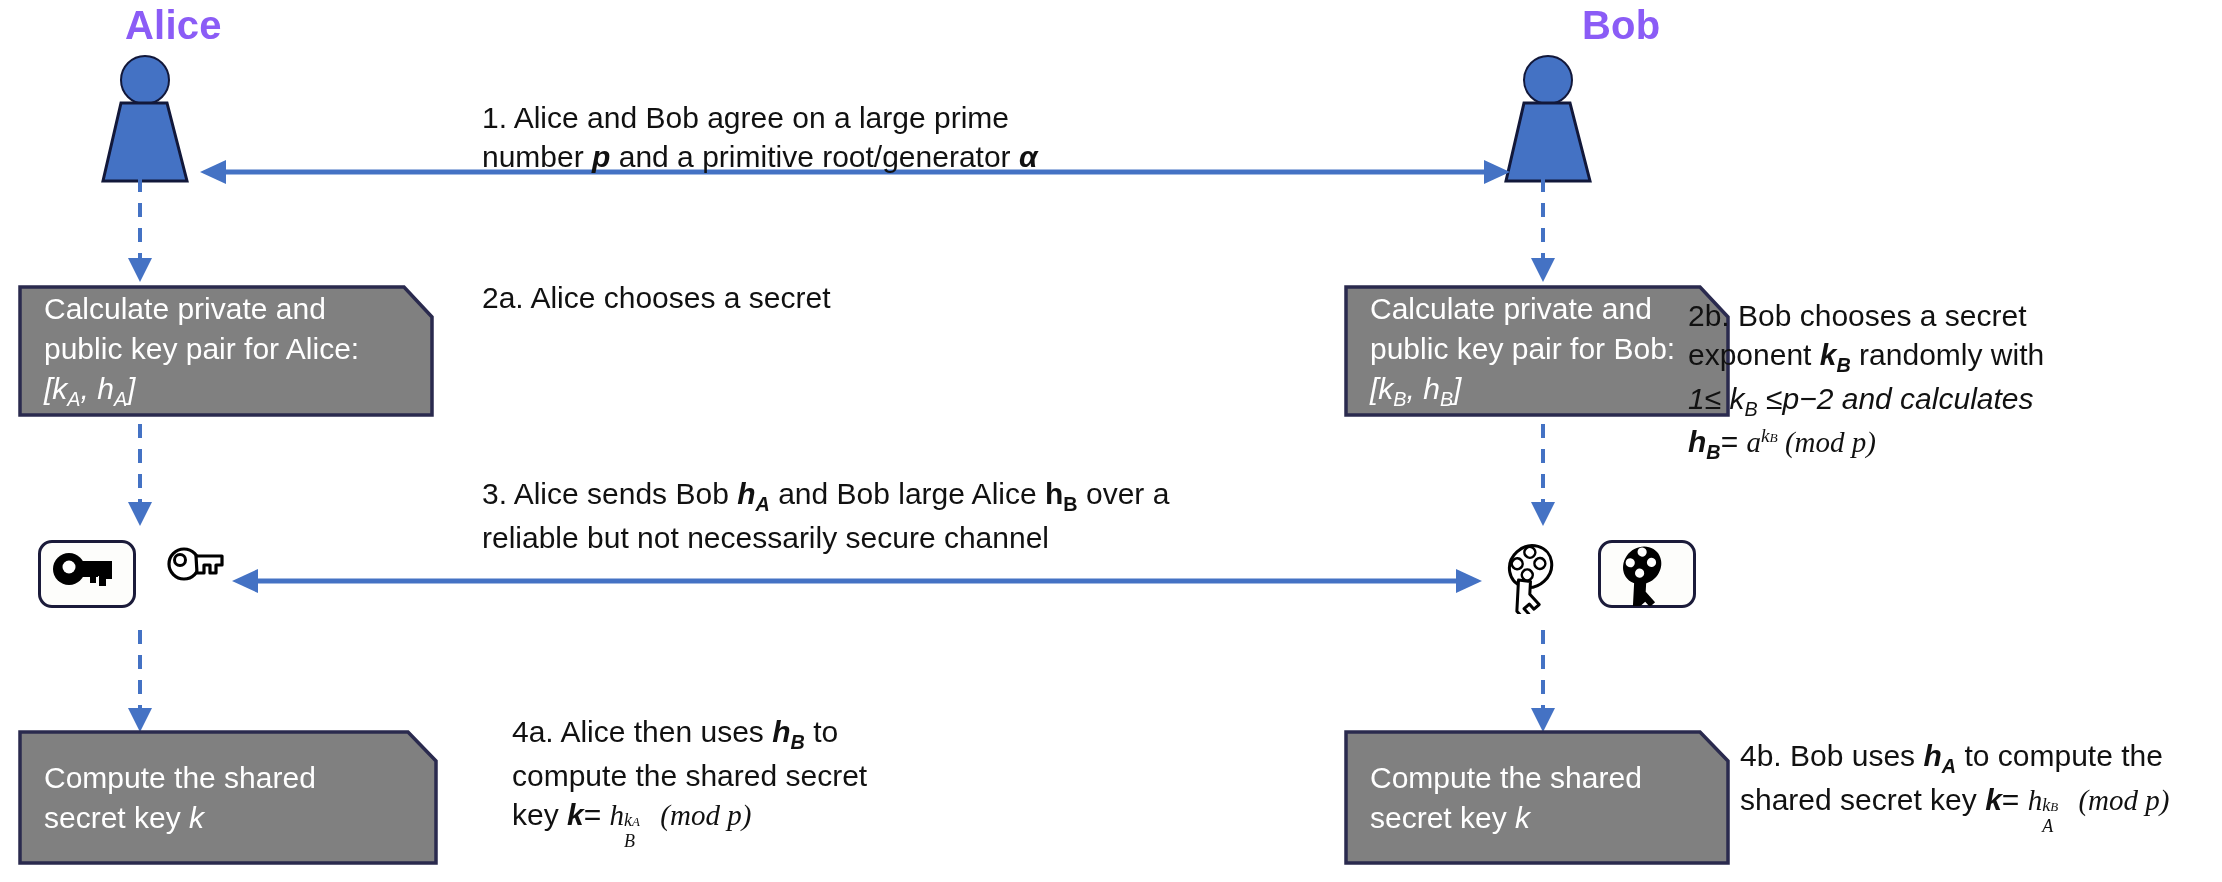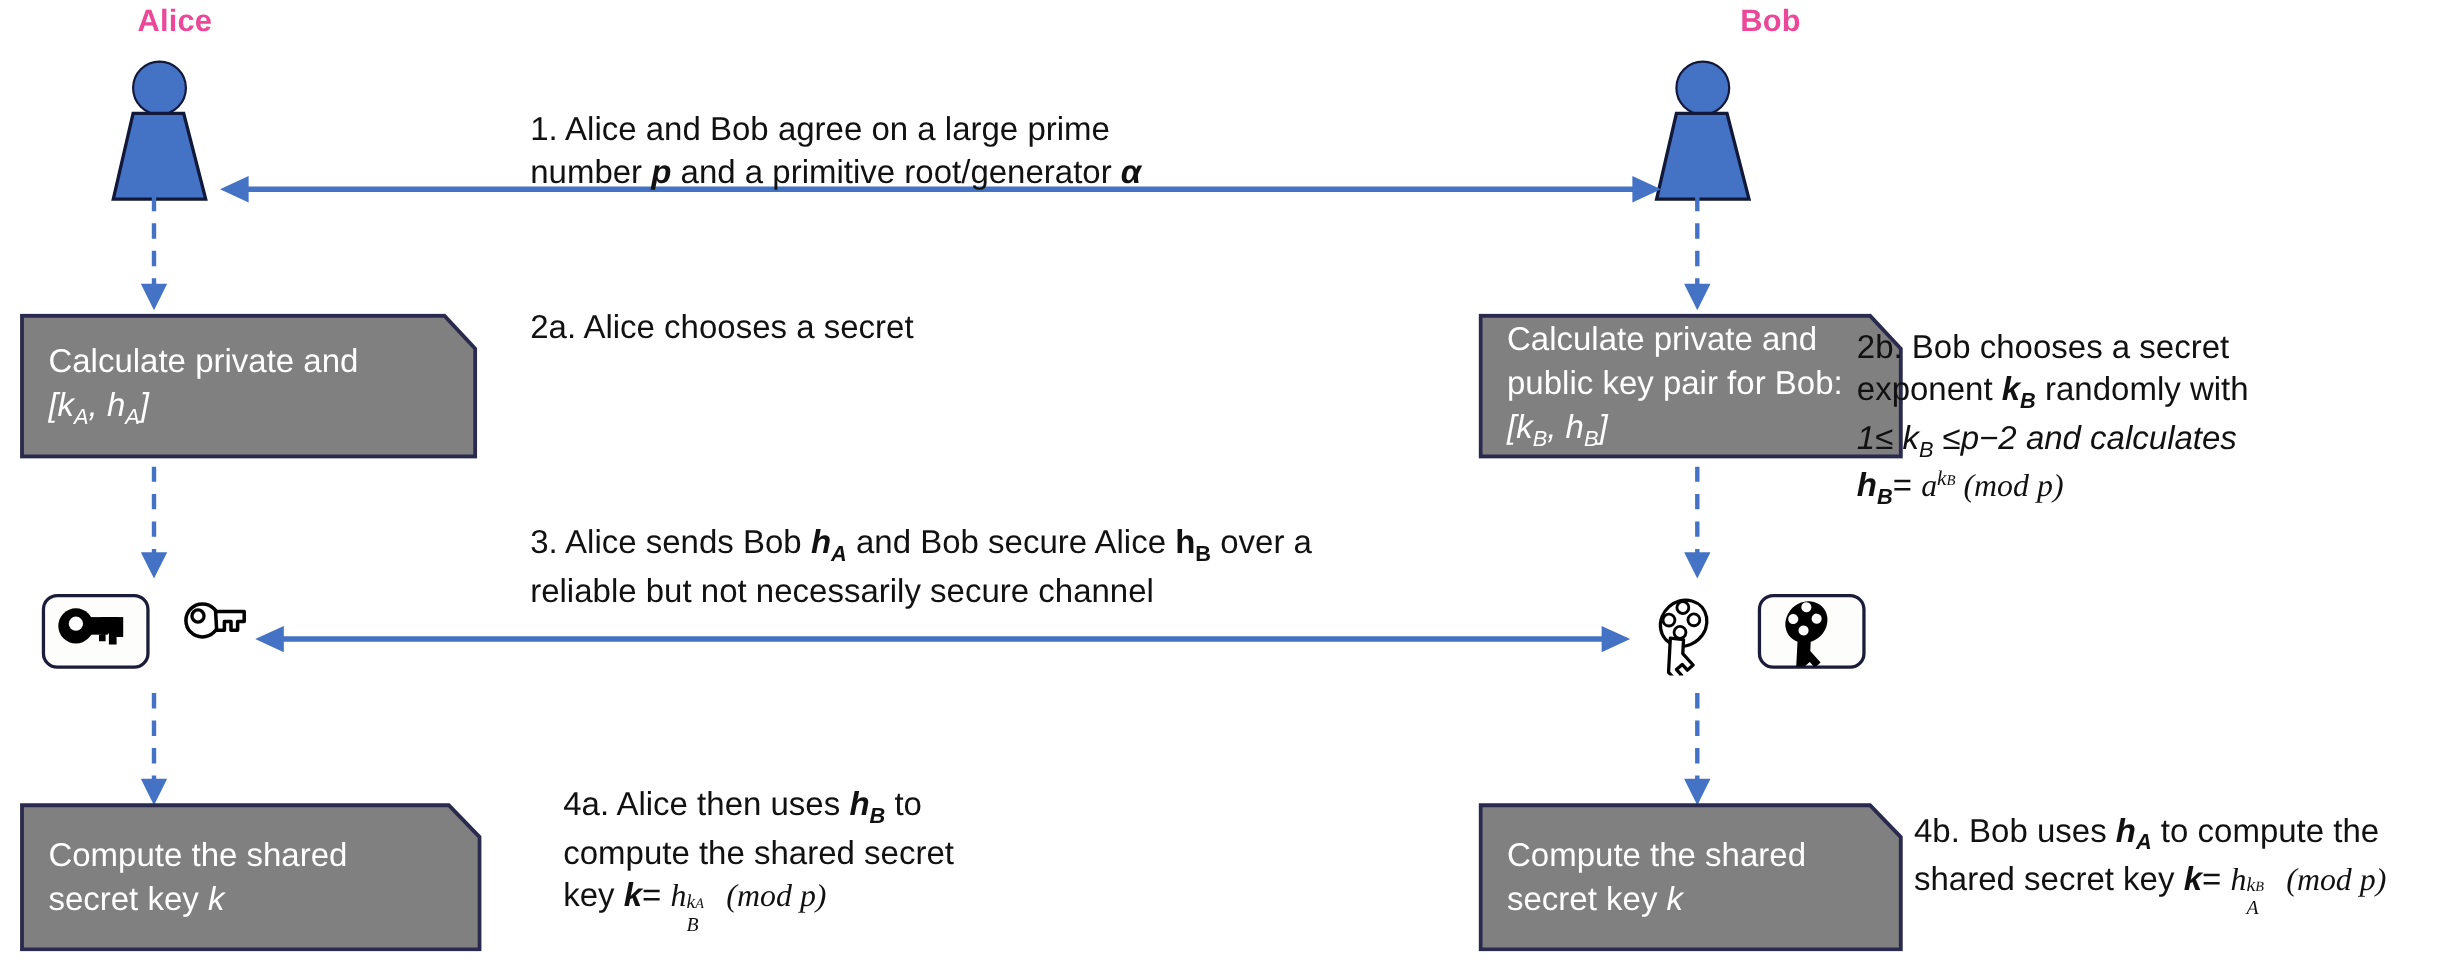--- a/index.html
+++ b/index.html
@@ -5,21 +5,21 @@
   html,body{margin:0;padding:0;background:#ffffff;}
   body{
     width:2222px;height:882px;position:relative;overflow:hidden;
     font-family:"Liberation Sans","DejaVu Sans",sans-serif;
     color:#0d0d0d;
   }
   .stage{position:absolute;left:0;top:0;width:2222px;height:882px;}
 
   
   .party-name{
-    position:absolute;font-size:28px;font-weight:bold;color:#ec4899;
+    position:absolute;font-size:40px;font-weight:bold;color:#8b5cf6;
     letter-spacing:.2px;white-space:nowrap;
   }
 
   
   .person{position:absolute;}
   .person .head{
     position:absolute;left:18px;top:0;width:50px;height:50px;border-radius:50%;
     background:#4472C4;border:2.5px solid #12183a;box-sizing:border-box;
   }
 
@@ -103,20 +103,21 @@
     <line x1="12" y1="0" x2="12" y2="82" stroke="#4472C4" stroke-width="4" stroke-dasharray="14,11"></line>
     <polygon points="12,104 0,80 24,80" fill="#4472C4"></polygon>
   </svg>
 
   <div class="procbox" style="left:18px;top:285px;width:416px;height:132px;">
     <svg width="416" height="132">
       <polygon points="2,2 386,2 414,32 414,130 2,130" fill="#808080" stroke="#2a2a4e" stroke-width="3.5"></polygon>
     </svg>
     <div class="txt">
       <div>Calculate private and</div>
+      <div>public key pair for Alice:</div>
       <div class="ital"><span>[k</span><sub>A</sub><span>, h</span><sub>A</sub><span>]</span></div>
     </div>
   </div>
 
   <div class="note" style="left:482px;top:278px;width:760px;">
     <div>2a. Alice chooses a secret</div>
   </div>
 
   <svg class="conn" style="left:1531px;top:178px;" width="24" height="110">
     <line x1="12" y1="0" x2="12" y2="82" stroke="#4472C4" stroke-width="4" stroke-dasharray="14,11"></line>
@@ -152,21 +153,21 @@
     <polygon points="12,102 0,78 24,78" fill="#4472C4"></polygon>
   </svg>
 
   <svg class="conn" style="left:1531px;top:424px;" width="24" height="110">
     <line x1="12" y1="0" x2="12" y2="80" stroke="#4472C4" stroke-width="4" stroke-dasharray="14,11"></line>
     <polygon points="12,102 0,78 24,78" fill="#4472C4"></polygon>
   </svg>
 
   <div class="note" style="left:482px;top:474px;width:720px;">
     <div>
-      <span>3. Alice sends Bob  </span><b><span>h</span><sub>A</sub></b><span> and Bob secure Alice </span><span class="bup"><span>h</span><sub>B</sub></span><span> over a</span>
+      <span>3. Alice sends Bob  </span><b><span>h</span><sub>A</sub></b><span> and Bob large Alice </span><span class="bup"><span>h</span><sub>B</sub></span><span> over a</span>
     </div>
     <div>reliable but not necessarily secure channel</div>
   </div>
 
   <div class="keyframe" style="left:38px;top:540px;width:98px;height:68px;"></div>
   <svg class="keyicon" style="left:52px;top:552px;" width="72" height="46">
     <g fill="#000000">
       <circle cx="17" cy="17" r="16"></circle>
       <rect x="16" y="9" width="30" height="16"></rect>
       <polygon points="40,9 56,9 56,17 50,17 50,24 44,24 44,31 38,31 38,25 40,25"></polygon>

